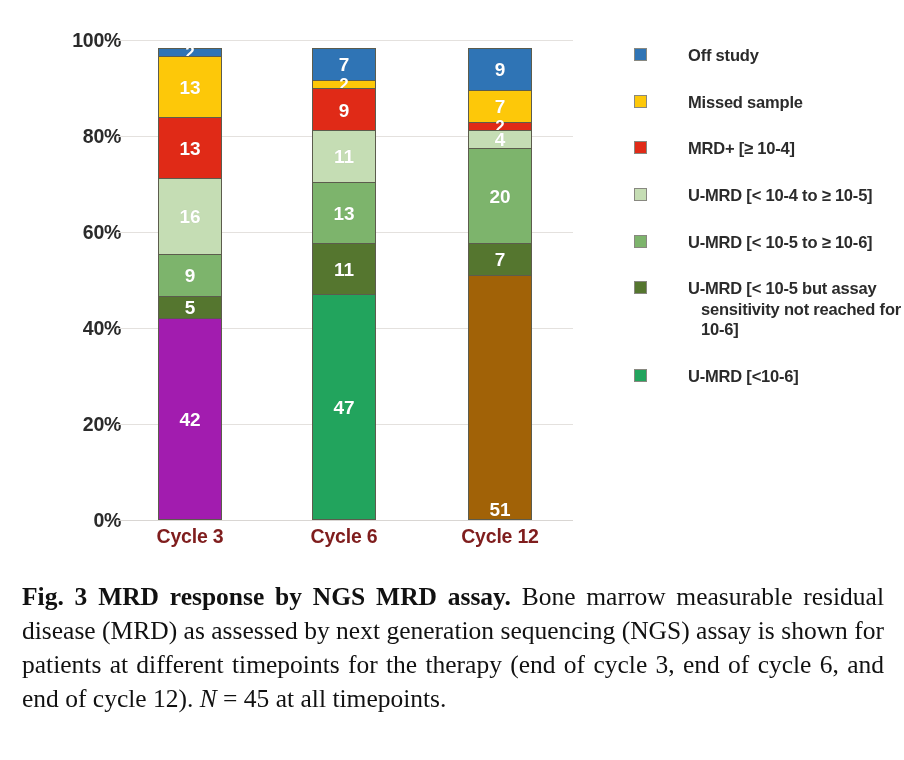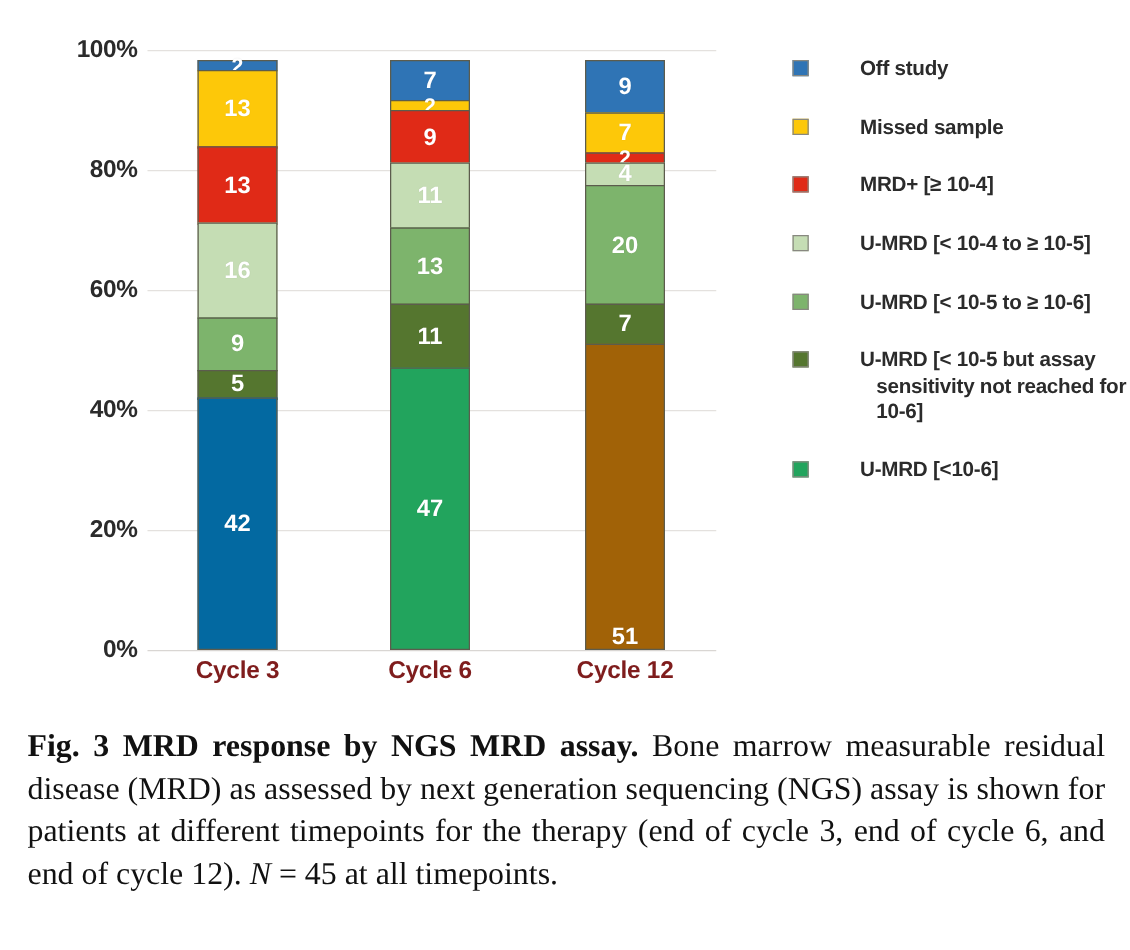--- a/index.html
+++ b/index.html
@@ -33,21 +33,21 @@
     text-align: right;
     font-size: 19.5px;
     font-weight: bold;
     color: #2b2b2b;
     letter-spacing: -0.3px;
     transform: translateY(-50%);
     font-family: "Liberation Sans", sans-serif;
   }
   #yaxis {
     position: absolute;
-    left: 18px;
+    left: 29px;
     top: 0;
     width: 92px;
     height: 560px;
     text-decoration: underline;
   }
 
   
   #plot {
     position: absolute;
     left: 118px;
@@ -177,21 +177,21 @@
     </div>
 
   <div id="plot">
       <div class="gridline" style="top: 0px;"></div>
       <div class="gridline" style="top: 96px;"></div>
       <div class="gridline" style="top: 192px;"></div>
       <div class="gridline" style="top: 288px;"></div>
       <div class="gridline" style="top: 384px;"></div>
       <div class="gridline baseline" style="top: 480px;"></div>
       <div class="bar" style="left: 40px;">
-        <div class="seg" style="height: 42%; background: #0369a1; z-index: 20;">
+        <div class="seg" style="height: 42%; background: #a21caf; z-index: 20;">
           <span class="val">42</span>
         </div>
         <div class="seg" style="height: 5%; background: rgb(85, 118, 47); z-index: 19;">
           <span class="val">5</span>
         </div>
         <div class="seg" style="height: 9%; background: rgb(125, 180, 108); z-index: 18;">
           <span class="val">9</span>
         </div>
         <div class="seg" style="height: 16%; background: rgb(197, 221, 180); z-index: 17;">
           <span class="val">16</span>

